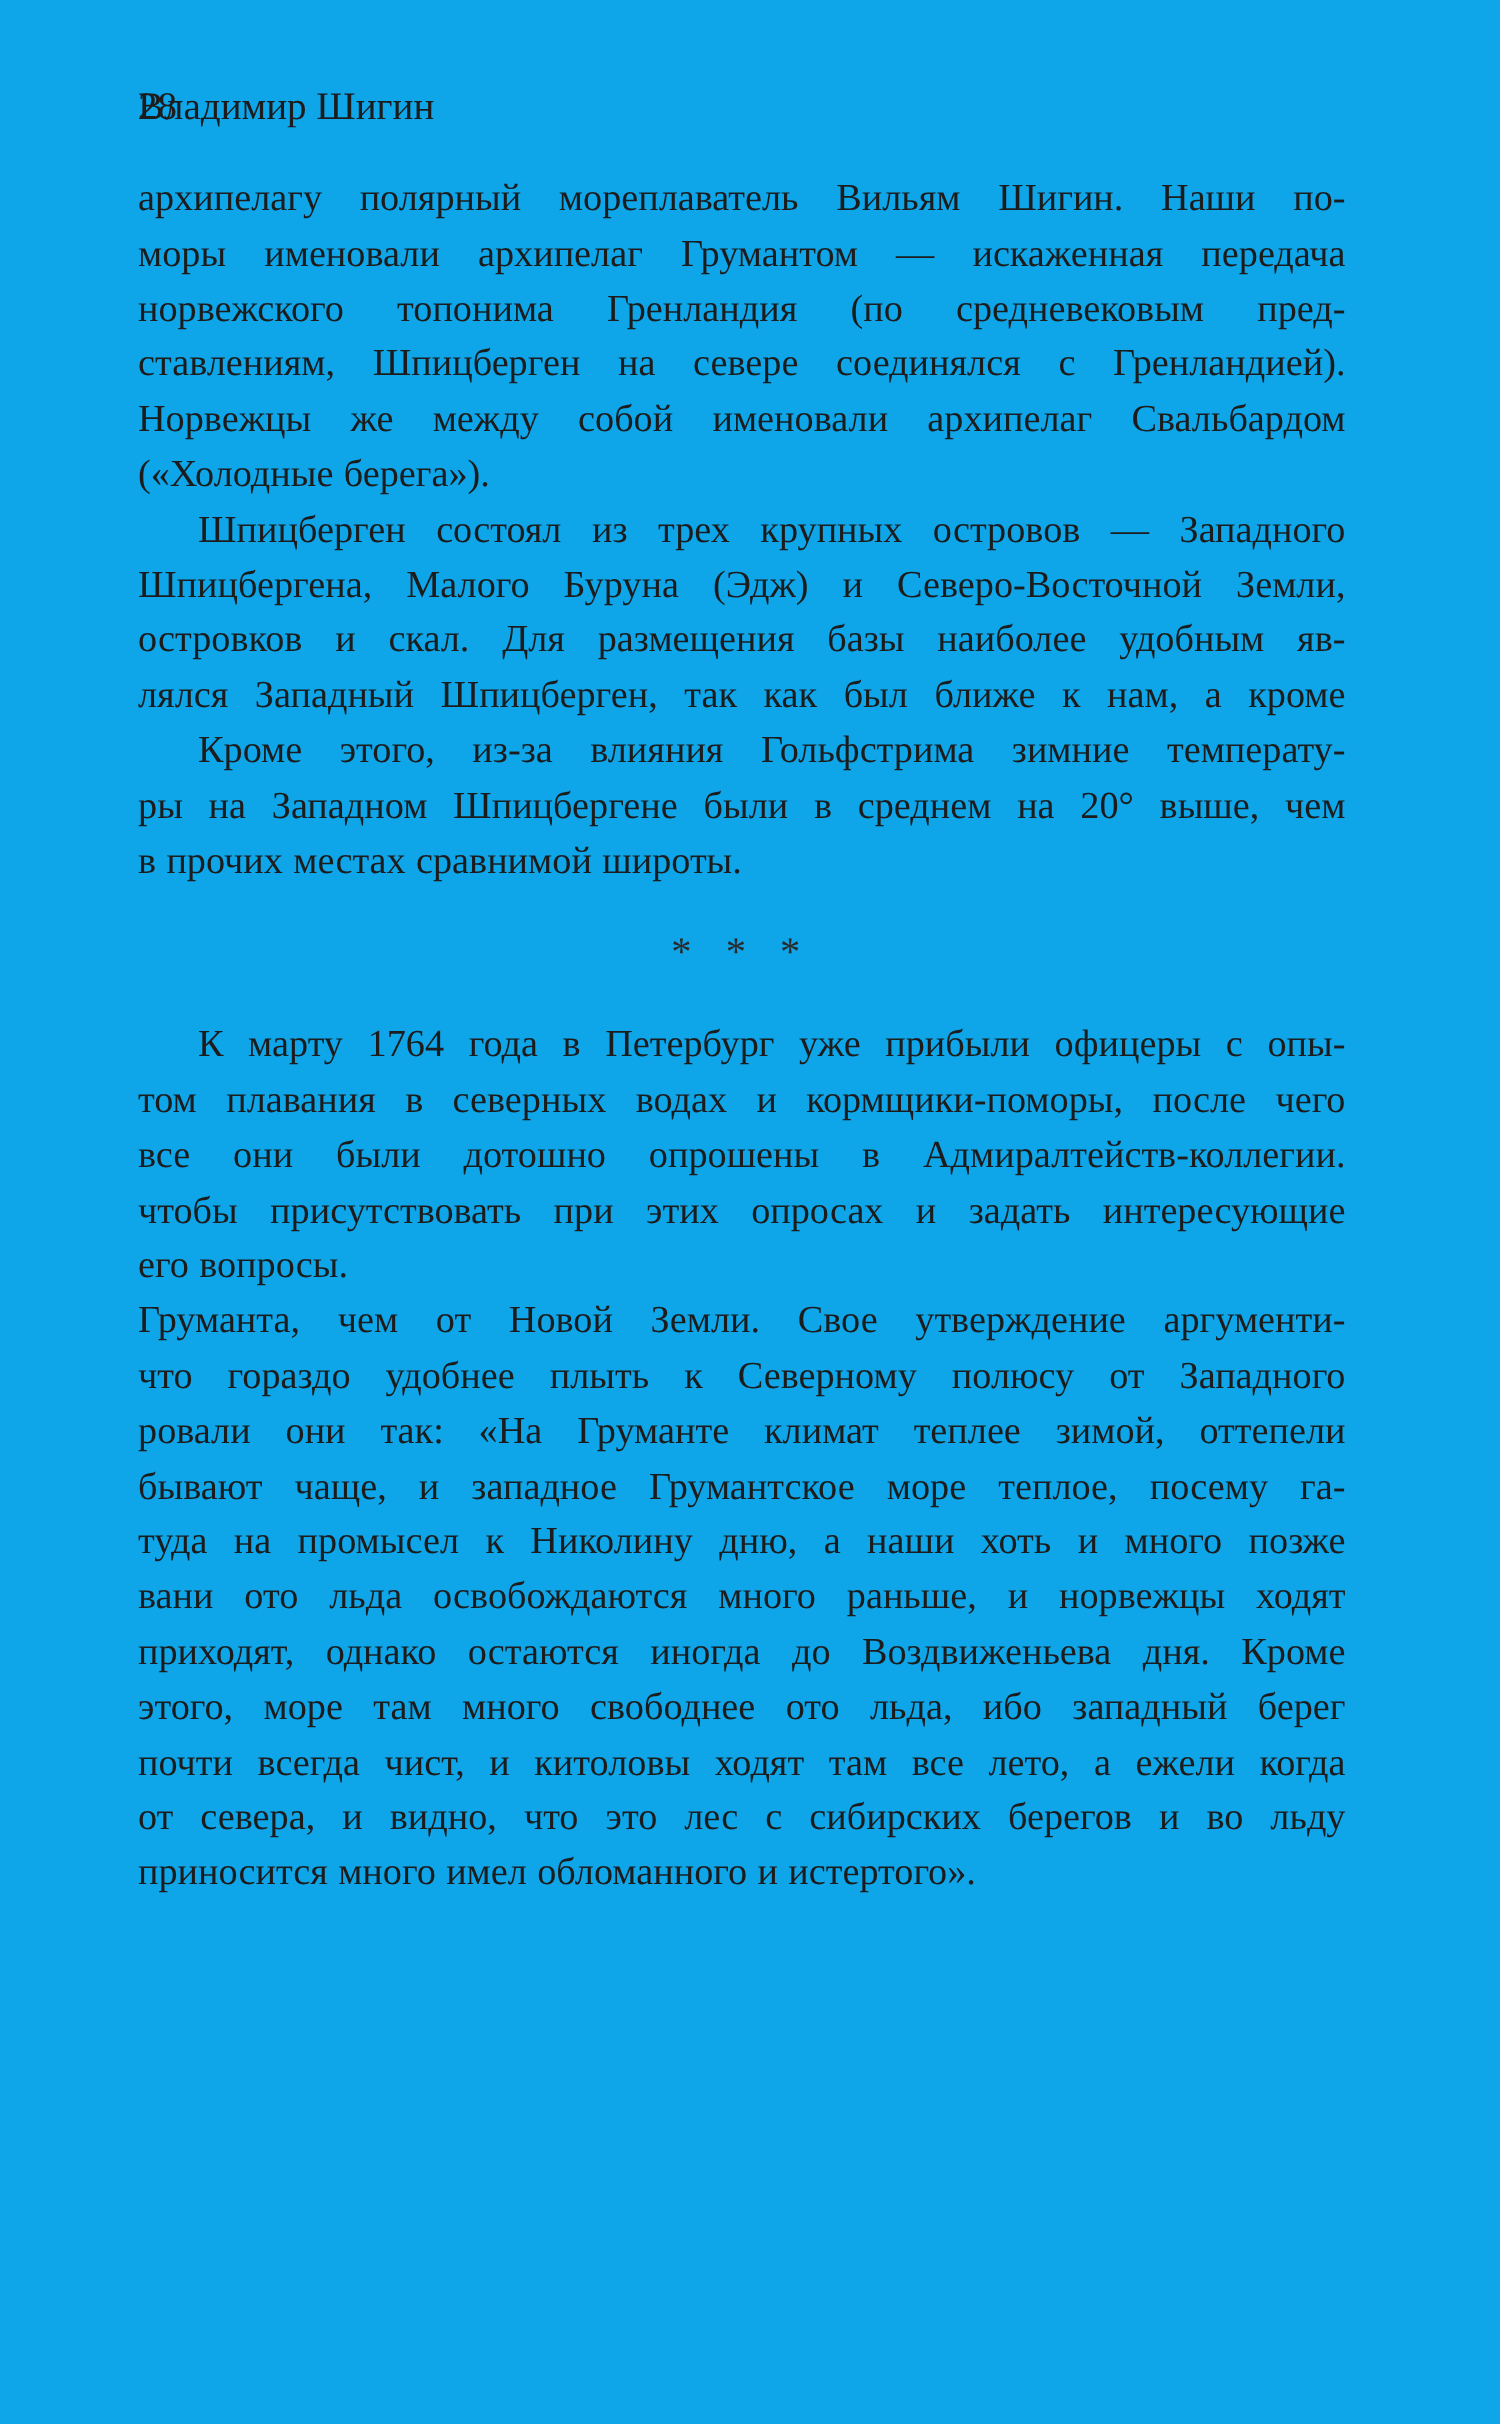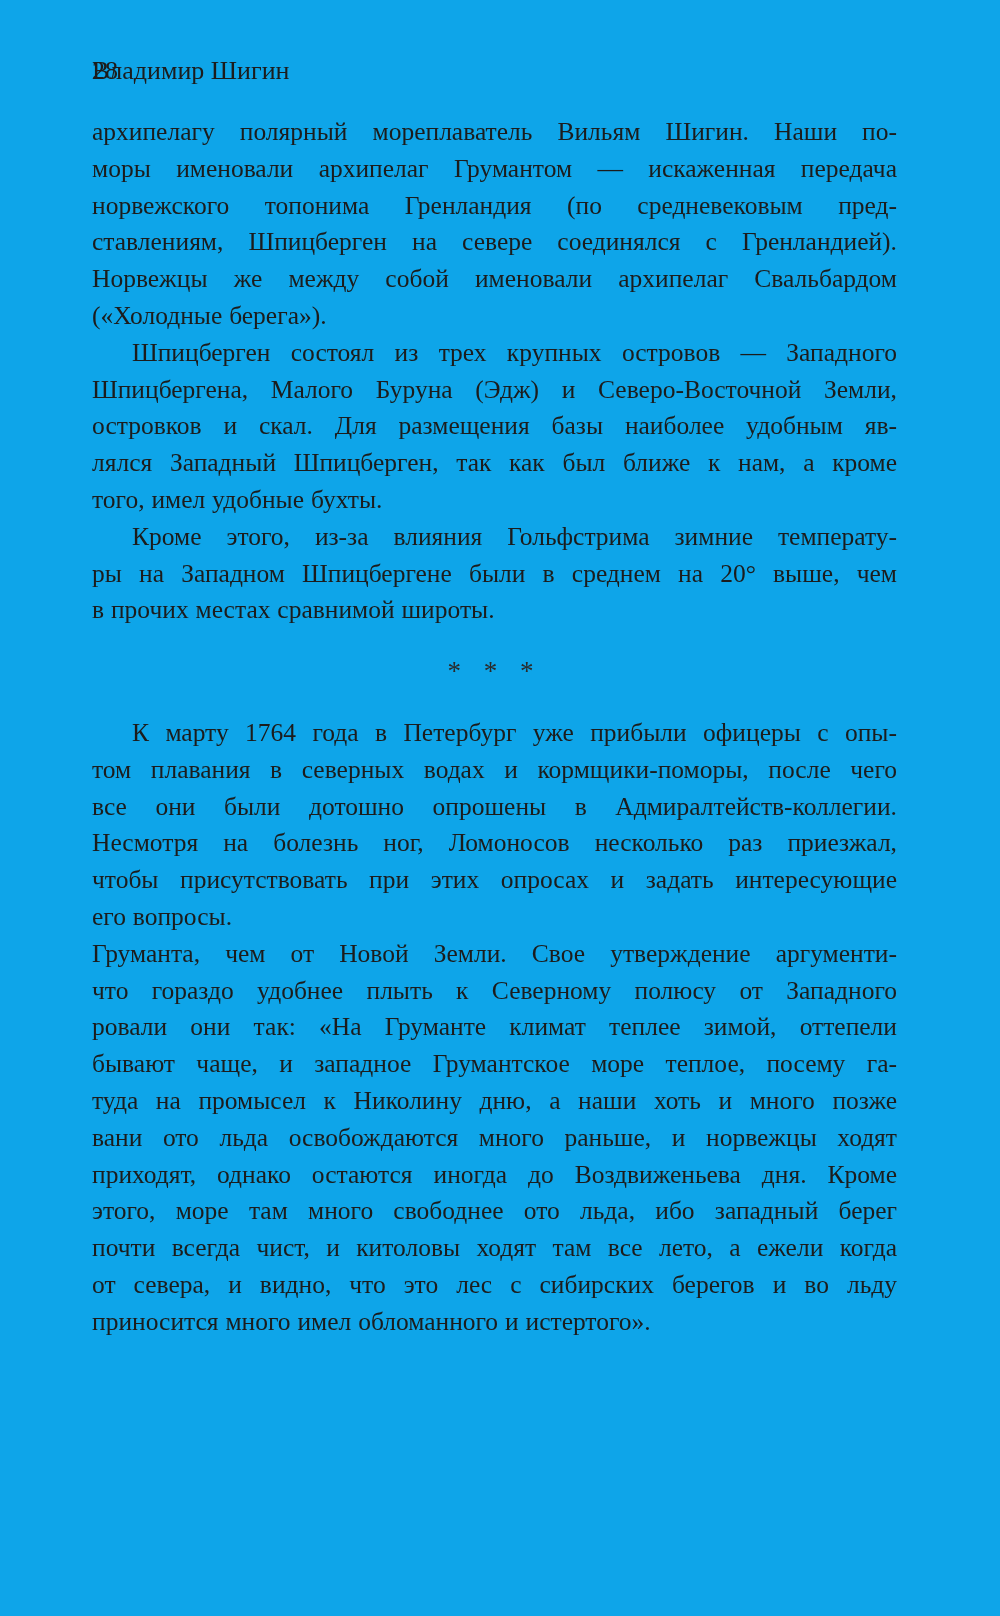--- a/index.html
+++ b/index.html
@@ -85,33 +85,31 @@
           <div class="line">норвежского топонима Гренландия (по средневековым пред-</div>
           <div class="line">ставлениям, Шпицберген на севере соединялся с Гренландией).</div>
           <div class="line">Норвежцы же между собой именовали архипелаг Свальбардом</div>
           <div class="line last">(«Холодные берега»).</div>
         </div>
         <div class="para">
           <div class="line indent">Шпицберген состоял из трех крупных островов — Западного</div>
           <div class="line">Шпицбергена, Малого Буруна (Эдж) и Северо-Восточной Земли,</div>
           <div class="line">островков и скал. Для размещения базы наиболее удобным яв-</div>
           <div class="line">лялся Западный Шпицберген, так как был ближе к нам, а кроме</div>
-          <div class="line last">того, имел удобные бухты.</div>
         </div>
         <div class="para">
           <div class="line indent">Кроме этого, из-за влияния Гольфстрима зимние температу-</div>
           <div class="line">ры на Западном Шпицбергене были в среднем на 20° выше, чем</div>
           <div class="line last">в прочих местах сравнимой широты.</div>
         </div>
         <div class="separator">* * *</div>
         <div class="para">
           <div class="line indent">К марту 1764 года в Петербург уже прибыли офицеры с опы-</div>
           <div class="line">том плавания в северных водах и кормщики-поморы, после чего</div>
           <div class="line">все они были дотошно опрошены в Адмиралтейств-коллегии.</div>
-          <div class="line">Несмотря на болезнь ног, Ломоносов несколько раз приезжал,</div>
           <div class="line">чтобы присутствовать при этих опросах и задать интересующие</div>
           <div class="line last">его вопросы.</div>
         </div>
         <div class="para">
           <div class="line">Груманта, чем от Новой Земли. Свое утверждение аргументи-</div>
           <div class="line">что гораздо удобнее плыть к Северному полюсу от Западного</div>
           <div class="line">ровали они так: «На Груманте климат теплее зимой, оттепели</div>
           <div class="line">бывают чаще, и западное Грумантское море теплое, посему га-</div>
           <div class="line">туда на промысел к Николину дню, а наши хоть и много позже</div>
           <div class="line">вани ото льда освобождаются много раньше, и норвежцы ходят</div>

